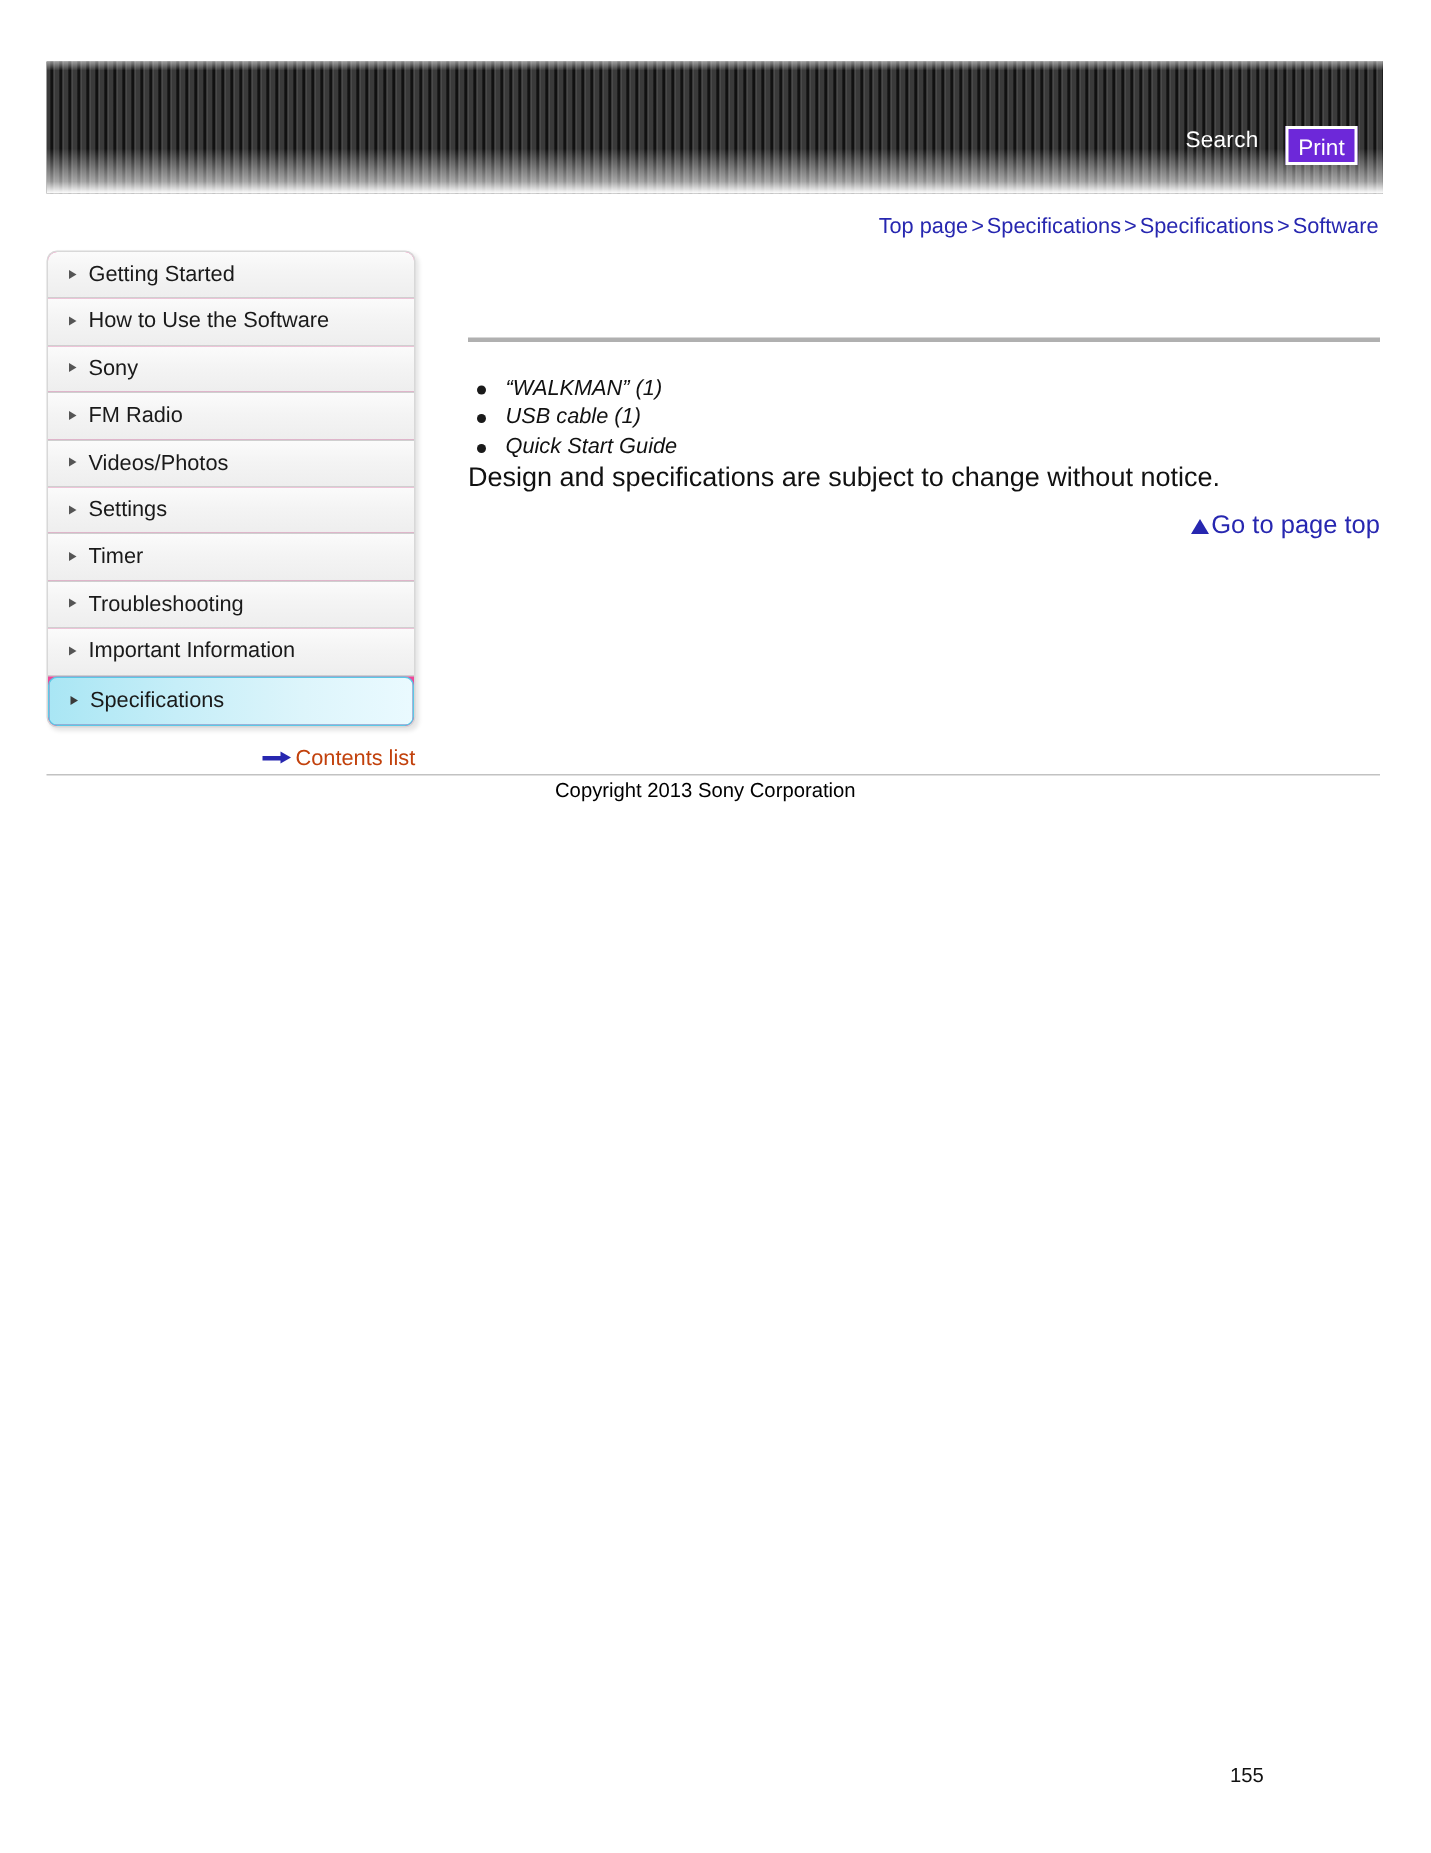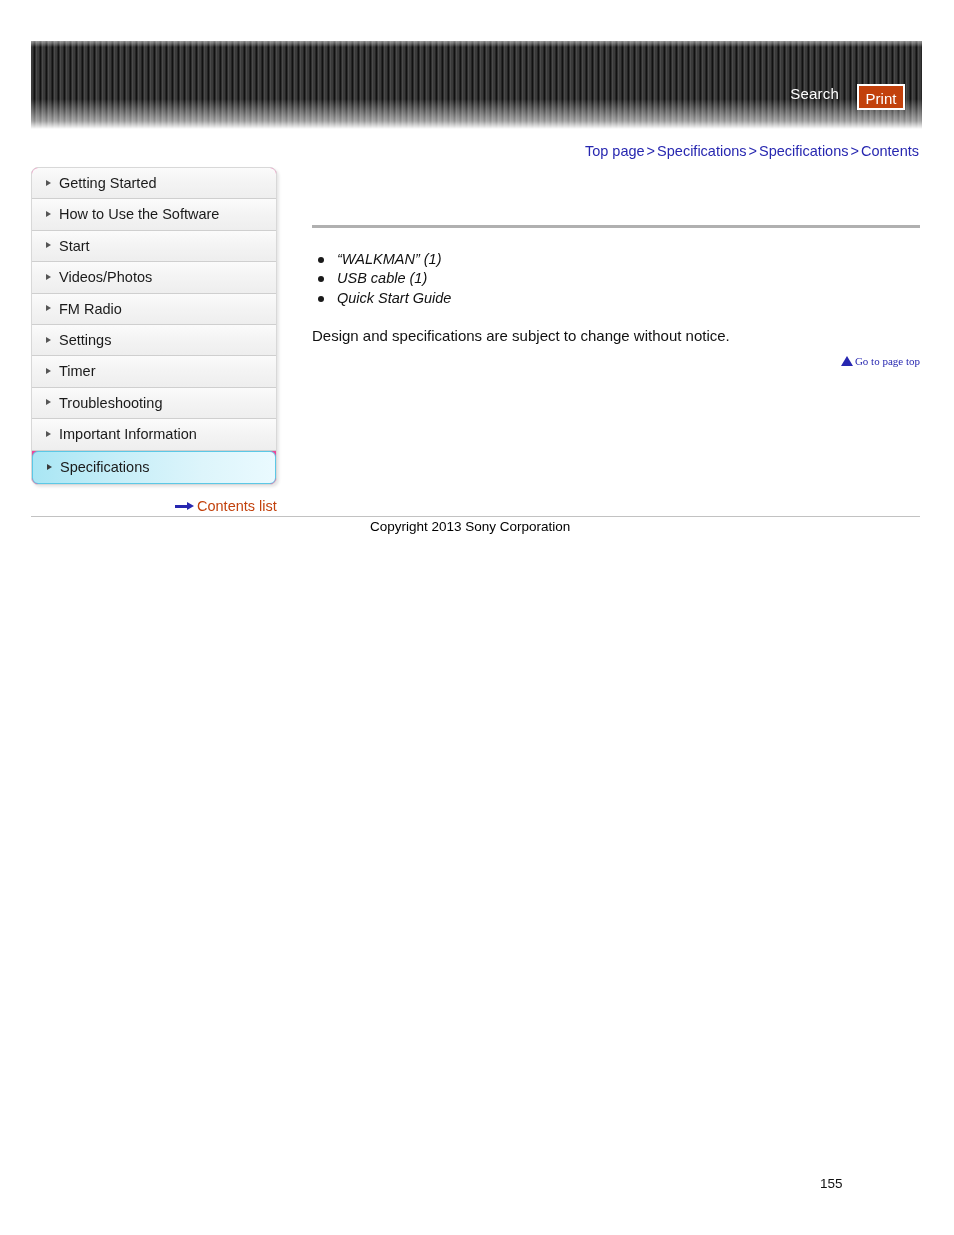--- a/index.html
+++ b/index.html
@@ -50,21 +50,21 @@
     letter-spacing: 0.2px;
     margin-left: 20px;
   }
   .print-button {
     position: absolute;
     left: 857px;
     top: 84px;
     width: 48px;
     height: 26px;
     border: 2px solid #ffffff;
-    background: #c2410c;
+    background: #6d28d9;
     color: #ffffff;
     font-size: 15px;
     line-height: 26px;
     text-align: center;
     box-sizing: border-box;
     cursor: pointer;
   }
 
   
   .breadcrumb {
@@ -196,34 +196,32 @@
   .spec-list li .dot {
     position: absolute;
     left: 6px;
     top: 7px;
     width: 6px;
     height: 6px;
     background: #1a1a1a;
     border-radius: 50%;
   }
   .notice {
-    margin-top: 19px;
-    font-size: 15px;
+    font-size: 18px;
     color: #111111;
   }
   .go-top-link {
     display: block;
     text-align: right;
     margin-top: 11px;
-    font-size: 11px;
+    font-size: 17px;
     color: #2727b0;
     text-decoration: none;
     cursor: pointer;
     white-space: nowrap;
-    font-family: Liberation Serif, serif;
   }
   .go-top-link .up-tri {
     display: inline-block;
     width: 0; height: 0;
     border-left: 6px solid transparent;
     border-right: 6px solid transparent;
     border-bottom: 10px solid #2727b0;
     vertical-align: -1px;
     margin-right: 2px;
   }
@@ -256,43 +254,43 @@
 </head>
 <body>
 
 <div class="header-banner">
   <div class="banner-top-fade"></div>
 </div>
 <div class="search-label">Search</div>
 <div class="print-button">Print</div>
 
 <div class="breadcrumb">
-  <a href="#">Top page</a><span class="sep">&gt;</span><a href="#">Specifications</a><span class="sep">&gt;</span><a href="#">Specifications</a><span class="sep">&gt;</span><a href="#">Contents</a>
+  <a href="#">Top page</a><span class="sep">&gt;</span><a href="#">Specifications</a><span class="sep">&gt;</span><a href="#">Specifications</a><span class="sep">&gt;</span><a href="#">Software</a>
 </div>
 
 <div class="sidebar">
   <div class="nav-item">
     <span class="tri"></span>
     <span>Getting Started</span>
   </div>
   <div class="nav-item">
     <span class="tri"></span>
     <span>How to Use the Software</span>
   </div>
   <div class="nav-item">
     <span class="tri"></span>
-    <span>Start</span>
+    <span>Sony</span>
+  </div>
+  <div class="nav-item">
+    <span class="tri"></span>
+    <span>FM Radio</span>
   </div>
   <div class="nav-item">
     <span class="tri"></span>
     <span>Videos/Photos</span>
-  </div>
-  <div class="nav-item">
-    <span class="tri"></span>
-    <span>FM Radio</span>
   </div>
   <div class="nav-item">
     <span class="tri"></span>
     <span>Settings</span>
   </div>
   <div class="nav-item">
     <span class="tri"></span>
     <span>Timer</span>
   </div>
   <div class="nav-item">

